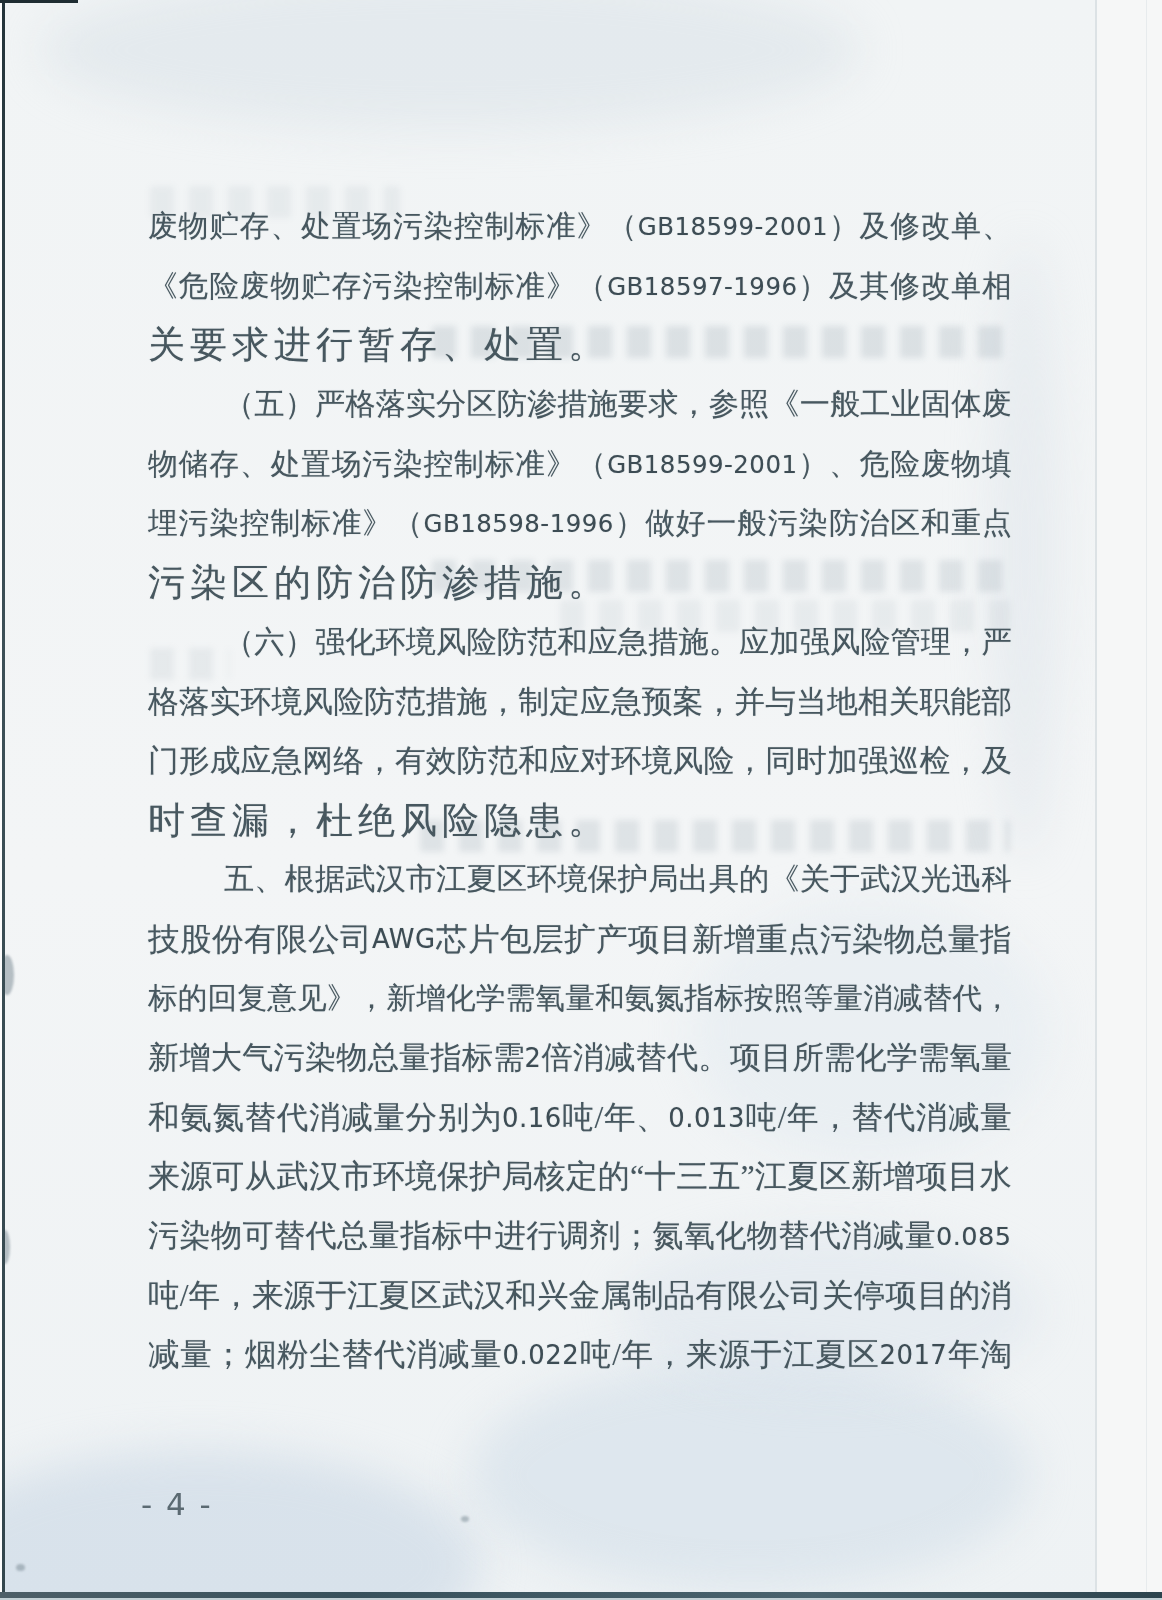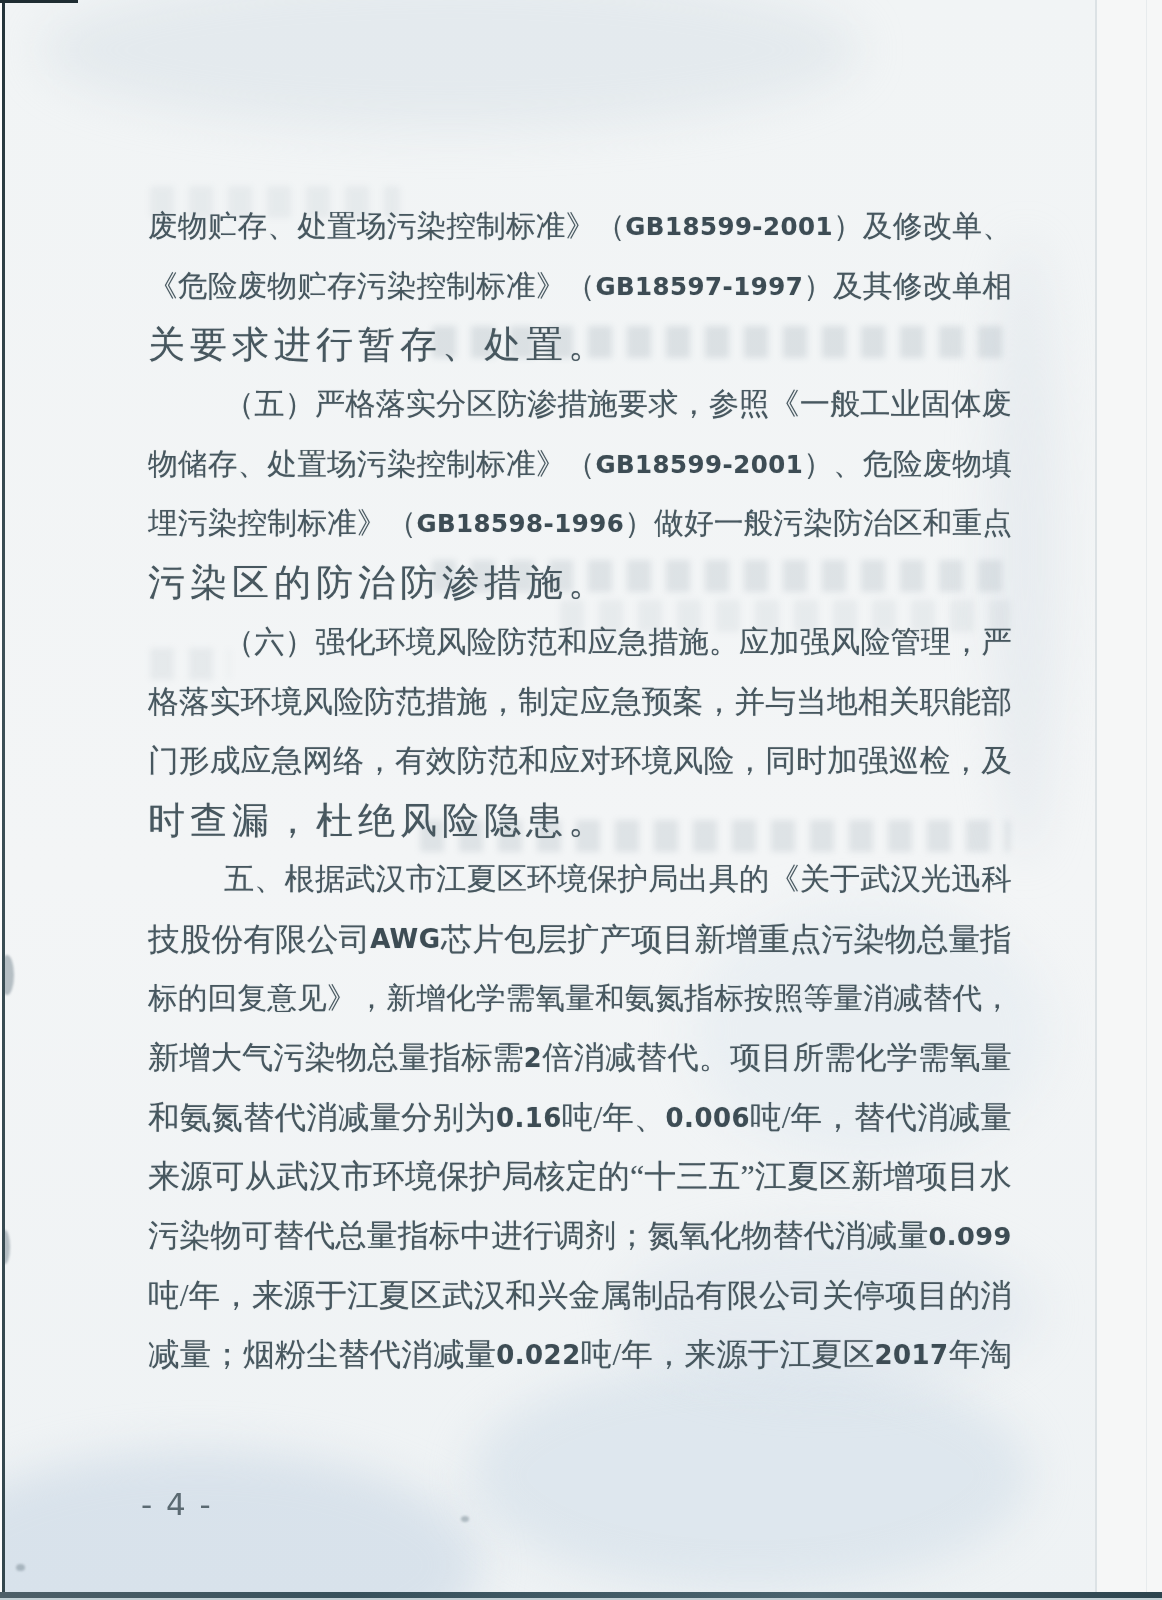--- a/index.html
+++ b/index.html
@@ -52,21 +52,21 @@
     height:59.4px; font-size:36px;
     justify-content:space-between;
     text-shadow: 0 0 1px rgba(70,92,100,.38);
     white-space:nowrap;
   }
   .line.short { justify-content:flex-start; gap:5px; font-size:37px; }
   .line.indent { padding-left:76px; }
   .tok { display:inline-block; }
   .latin {
     font-family:"DejaVu Sans", "Liberation Sans", sans-serif;
-    font-weight:700; font-size:0.82em; letter-spacing:0.5px;
+    font-weight:400; font-size:0.82em; letter-spacing:0.5px;
     color:#3d4c54;
   }
   
   .footer {
     position:absolute; left:141px; top:1486px;
     font-size:31px; color:#5b6a72; letter-spacing:2px;
     font-family:"DejaVu Sans", "Liberation Sans", sans-serif;
     font-weight:400;
   }
 </style>
@@ -128,21 +128,21 @@
         <span class="tok">贮</span>
         <span class="tok">存</span>
         <span class="tok">污</span>
         <span class="tok">染</span>
         <span class="tok">控</span>
         <span class="tok">制</span>
         <span class="tok">标</span>
         <span class="tok">准</span>
         <span class="tok">》</span>
         <span class="tok">（</span>
-        <span class="tok latin">GB18597-1997</span>
+        <span class="tok latin">GB18597-1996</span>
         <span class="tok">）</span>
         <span class="tok">及</span>
         <span class="tok">其</span>
         <span class="tok">修</span>
         <span class="tok">改</span>
         <span class="tok">单</span>
         <span class="tok">相</span>
       </div>
       <div class="line short">
         <span class="tok">关</span>
@@ -476,21 +476,21 @@
         <span class="tok">减</span>
         <span class="tok">量</span>
         <span class="tok">分</span>
         <span class="tok">别</span>
         <span class="tok">为</span>
         <span class="tok latin">0.16</span>
         <span class="tok">吨</span>
         <span class="tok">/</span>
         <span class="tok">年</span>
         <span class="tok">、</span>
-        <span class="tok latin">0.006</span>
+        <span class="tok latin">0.013</span>
         <span class="tok">吨</span>
         <span class="tok">/</span>
         <span class="tok">年</span>
         <span class="tok">，</span>
         <span class="tok">替</span>
         <span class="tok">代</span>
         <span class="tok">消</span>
         <span class="tok">减</span>
         <span class="tok">量</span>
       </div>
@@ -543,21 +543,21 @@
         <span class="tok">；</span>
         <span class="tok">氮</span>
         <span class="tok">氧</span>
         <span class="tok">化</span>
         <span class="tok">物</span>
         <span class="tok">替</span>
         <span class="tok">代</span>
         <span class="tok">消</span>
         <span class="tok">减</span>
         <span class="tok">量</span>
-        <span class="tok latin">0.099</span>
+        <span class="tok latin">0.085</span>
       </div>
       <div class="line" style="font-size: 31.6px;">
         <span class="tok">吨</span>
         <span class="tok">/</span>
         <span class="tok">年</span>
         <span class="tok">，</span>
         <span class="tok">来</span>
         <span class="tok">源</span>
         <span class="tok">于</span>
         <span class="tok">江</span>

